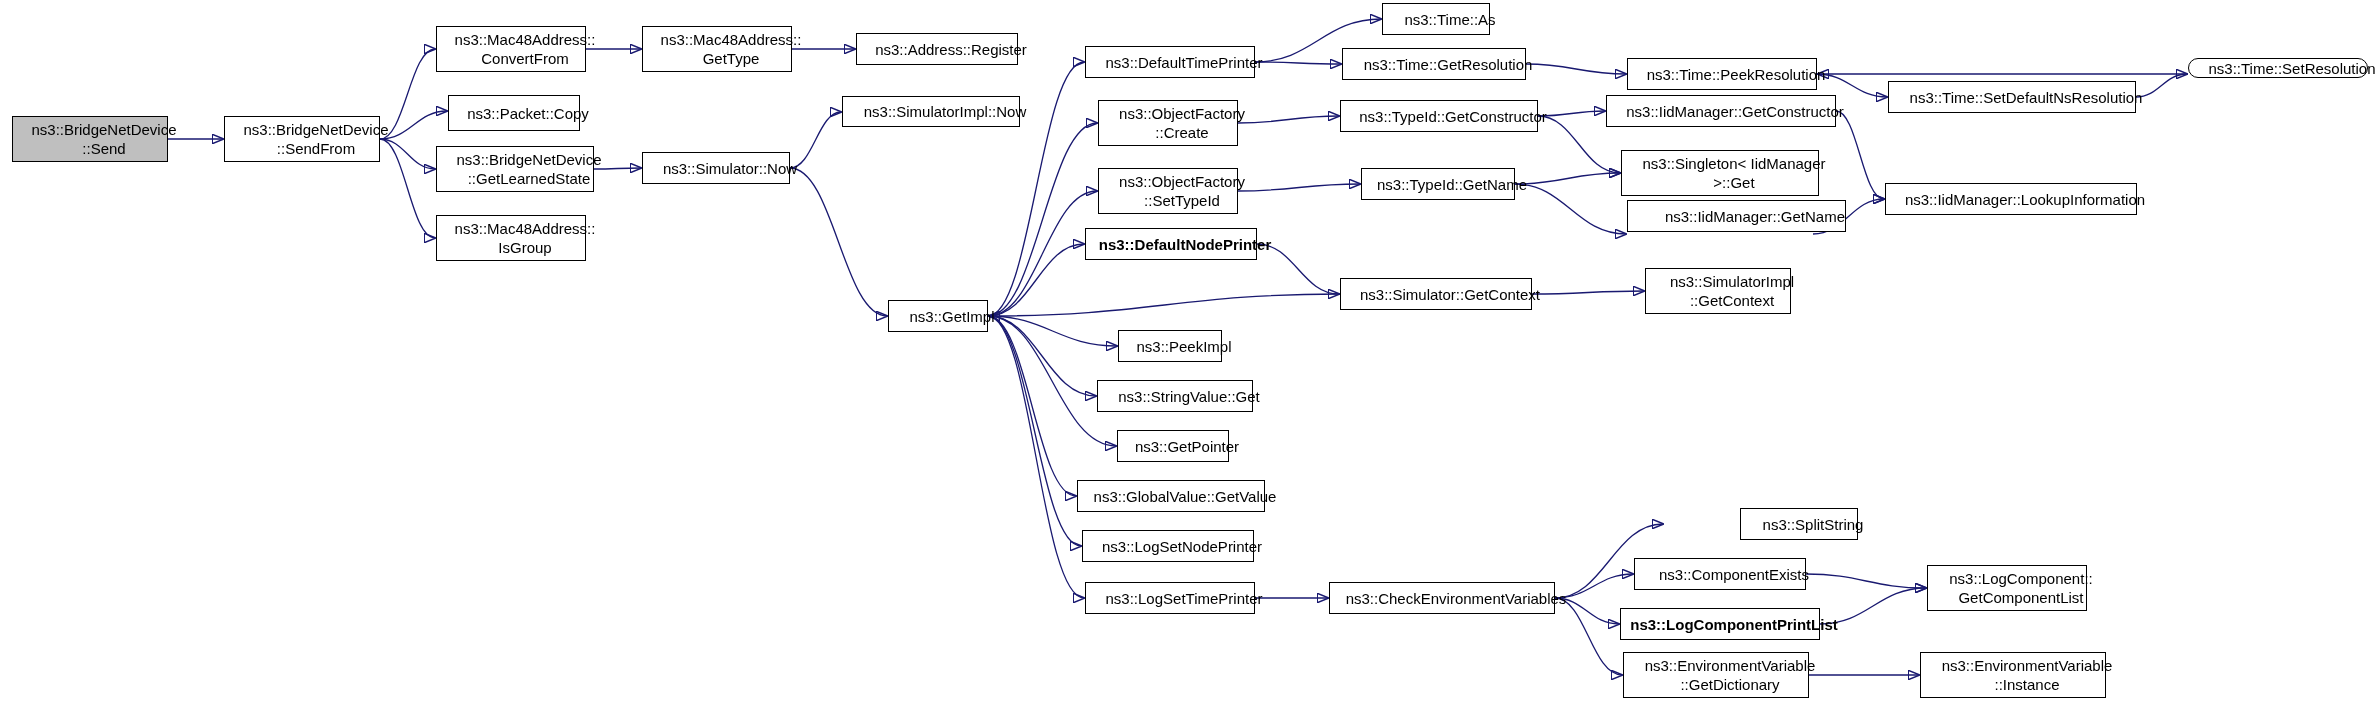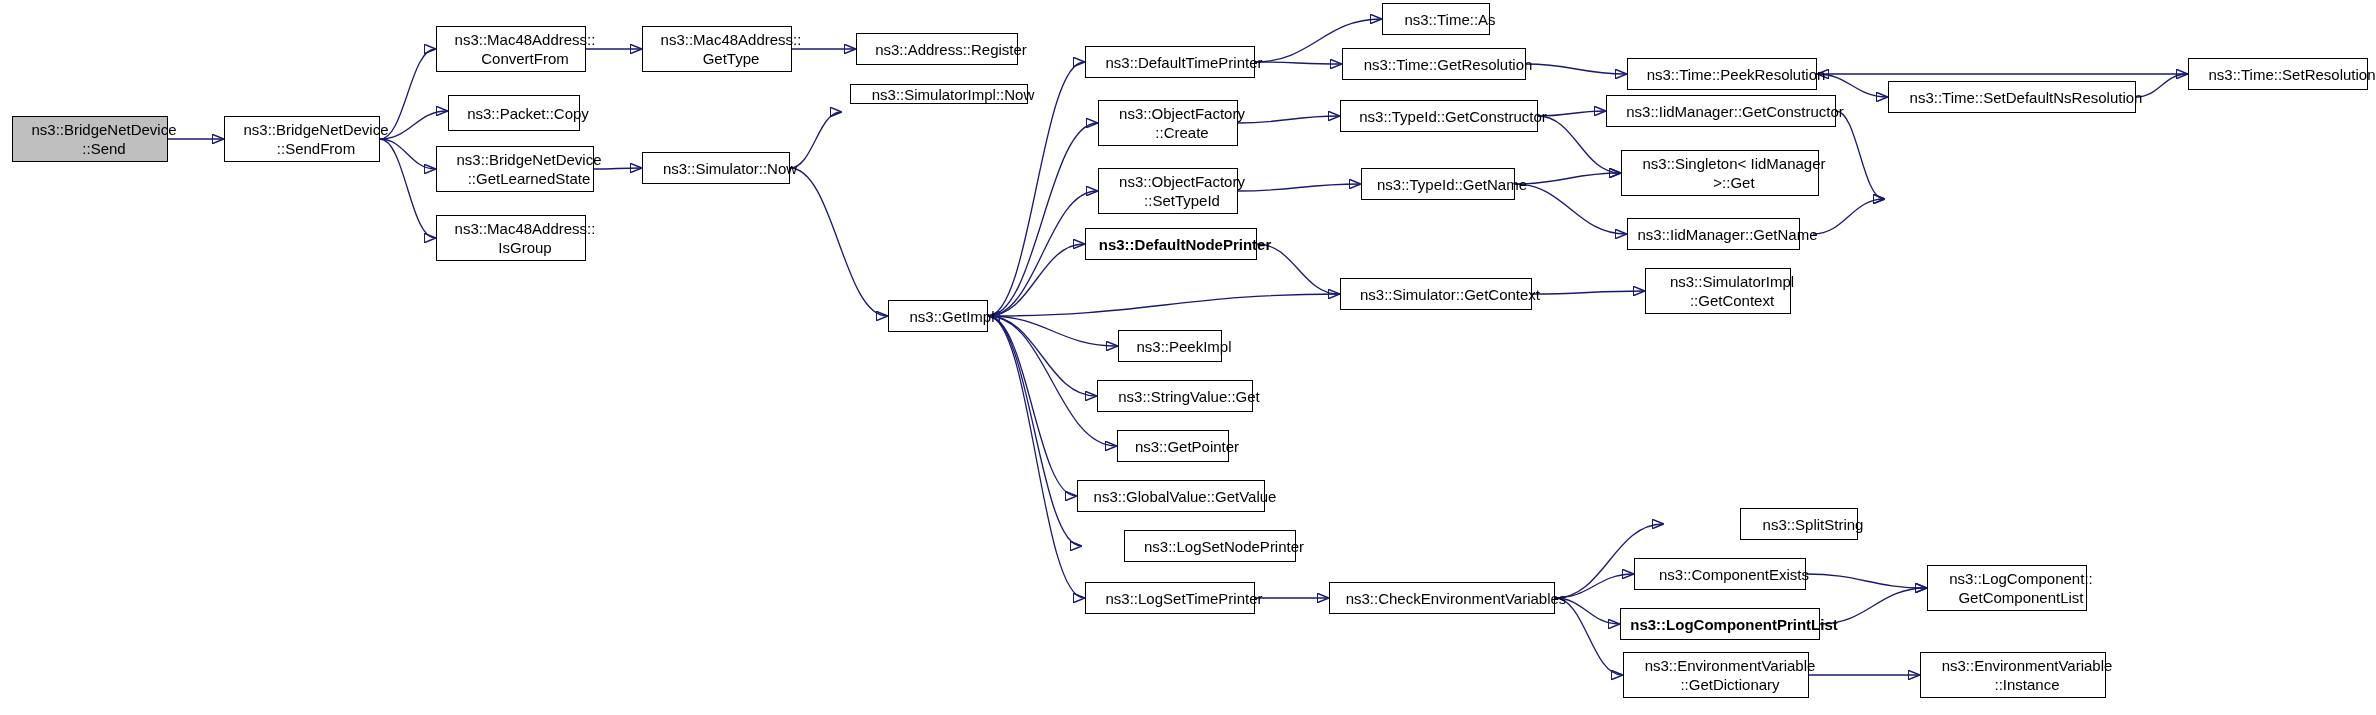--- a/index.html
+++ b/index.html
@@ -120,42 +120,42 @@
         <span class="node-line">ns3::Mac48Address::</span>
         <span class="node-line">IsGroup</span>
       </div>
       <div class="node" style="left: 642px; top: 26px; width: 150px; height: 46px;">
         <span class="node-line">ns3::Mac48Address::</span>
         <span class="node-line">GetType</span>
       </div>
       <div class="node" style="left: 856px; top: 33px; width: 162px; height: 32px;">
         <span class="node-line">ns3::Address::Register</span>
       </div>
-      <div class="node" style="left: 842px; top: 84px; width: 178px; height: 20px; margin-left: 8px;">
+      <div class="node" style="left: 842px; top: 96px; width: 178px; height: 31px;">
         <span class="node-line">ns3::SimulatorImpl::Now</span>
       </div>
       <div class="node" style="left: 642px; top: 152px; width: 148px; height: 32px;">
         <span class="node-line">ns3::Simulator::Now</span>
       </div>
       <div class="node" style="left: 1085px; top: 46px; width: 170px; height: 32px; justify-content: center;">
         <span class="node-line">ns3::DefaultTimePrinter</span>
       </div>
       <div class="node" style="left: 1382px; top: 3px; width: 108px; height: 32px;">
         <span class="node-line">ns3::Time::As</span>
       </div>
       <div class="node" style="left: 1342px; top: 48px; width: 184px; height: 32px;">
         <span class="node-line">ns3::Time::GetResolution</span>
       </div>
       <div class="node" style="left: 1627px; top: 58px; width: 190px; height: 32px;">
         <span class="node-line">ns3::Time::PeekResolution</span>
       </div>
       <div class="node" style="left: 1888px; top: 81px; width: 248px; height: 32px;">
         <span class="node-line">ns3::Time::SetDefaultNsResolution</span>
       </div>
-      <div class="node" style="left: 2188px; top: 58px; width: 180px; height: 32px;">
+      <div class="node" style="left: 2188px; top: 58px; width: 180px; height: 20px; border-radius: 14px;">
         <span class="node-line">ns3::Time::SetResolution</span>
       </div>
       <div class="node" style="left: 1098px; top: 100px; width: 140px; height: 46px;">
         <span class="node-line">ns3::ObjectFactory</span>
         <span class="node-line">::Create</span>
       </div>
       <div class="node" style="left: 1340px; top: 100px; width: 198px; height: 32px;">
         <span class="node-line">ns3::TypeId::GetConstructor</span>
       </div>
       <div class="node" style="left: 1606px; top: 95px; width: 230px; height: 32px;">
@@ -165,22 +165,25 @@
         <span class="node-line">ns3::ObjectFactory</span>
         <span class="node-line">::SetTypeId</span>
       </div>
       <div class="node" style="left: 1361px; top: 168px; width: 154px; height: 32px;">
         <span class="node-line">ns3::TypeId::GetName</span>
       </div>
       <div class="node" style="left: 1621px; top: 150px; width: 198px; height: 46px;">
         <span class="node-line">ns3::Singleton&lt; IidManager</span>
         <span class="node-line">&gt;::Get</span>
       </div>
-      <div class="node" style="left: 1627px; top: 218px; width: 173px; height: 32px;">
+      <div class="node" style="left: 1627px; top: 200px; width: 219px; height: 32px; align-items: flex-end;">
         <span class="node-line">ns3::IidManager::GetName</span>
+      </div>
+      <div class="node" style="left: 1885px; top: 183px; width: 252px; height: 32px;">
+        <span class="node-line">ns3::IidManager::LookupInformation</span>
       </div>
       <div class="node" style="left: 1085px; top: 228px; width: 172px; height: 32px; font-weight: bold;">
         <span class="node-line">ns3::DefaultNodePrinter</span>
       </div>
       <div class="node" style="left: 1340px; top: 278px; width: 192px; height: 32px;">
         <span class="node-line">ns3::Simulator::GetContext</span>
       </div>
       <div class="node" style="left: 1645px; top: 268px; width: 146px; height: 46px;">
         <span class="node-line">ns3::SimulatorImpl</span>
         <span class="node-line">::GetContext</span>
@@ -193,21 +196,21 @@
       </div>
       <div class="node" style="left: 1097px; top: 380px; width: 156px; height: 32px;">
         <span class="node-line">ns3::StringValue::Get</span>
       </div>
       <div class="node" style="left: 1117px; top: 430px; width: 112px; height: 32px;">
         <span class="node-line">ns3::GetPointer</span>
       </div>
       <div class="node" style="left: 1077px; top: 480px; width: 188px; height: 32px;">
         <span class="node-line">ns3::GlobalValue::GetValue</span>
       </div>
-      <div class="node" style="left: 1082px; top: 530px; width: 172px; height: 32px; margin-left: 42px;">
+      <div class="node" style="left: 1082px; top: 530px; width: 172px; height: 32px;">
         <span class="node-line">ns3::LogSetNodePrinter</span>
       </div>
       <div class="node" style="left: 1085px; top: 582px; width: 170px; height: 32px;">
         <span class="node-line">ns3::LogSetTimePrinter</span>
       </div>
       <div class="node" style="left: 1329px; top: 582px; width: 226px; height: 32px;">
         <span class="node-line">ns3::CheckEnvironmentVariables</span>
       </div>
       <div class="node" style="left: 1740px; top: 508px; width: 118px; height: 32px;">
         <span class="node-line">ns3::SplitString</span>

